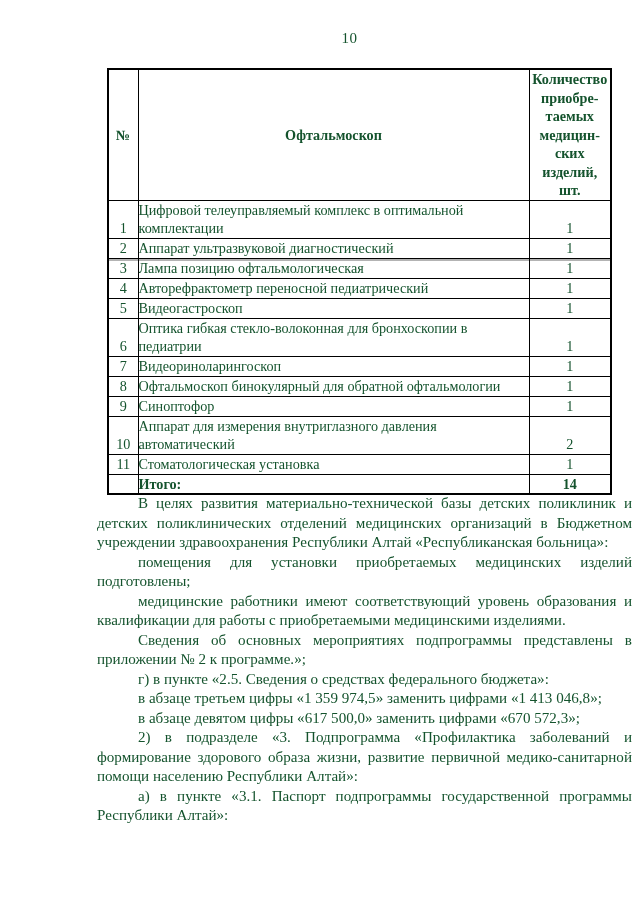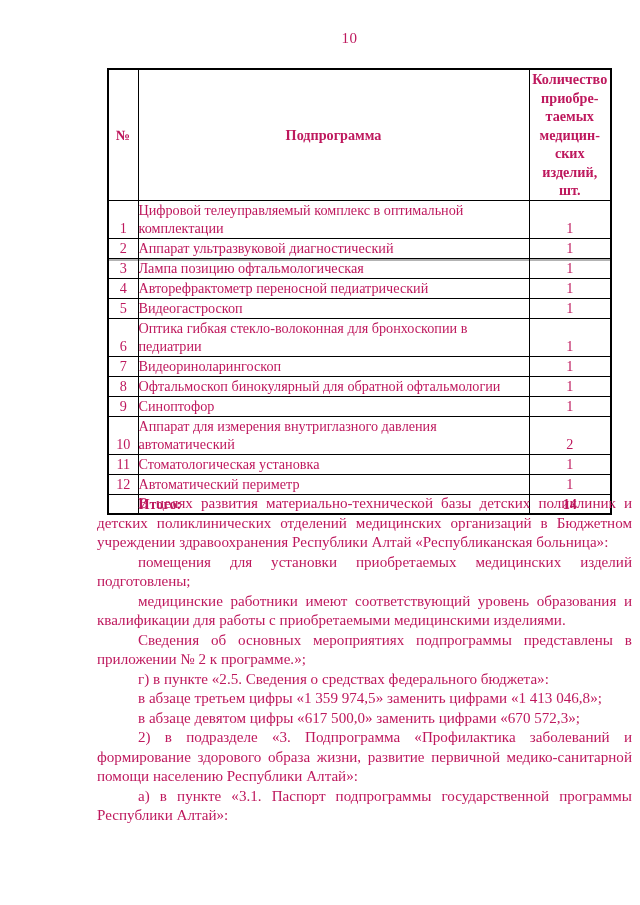--- a/index.html
+++ b/index.html
@@ -8,21 +8,21 @@
     width: 640px;
     height: 905px;
     background: #ffffff;
     overflow: hidden;
   }
   .page {
     position: relative;
     width: 640px;
     height: 905px;
     background: #ffffff;
-    color: #be185d;
+    color: #14532d;
     font-family: "Liberation Serif", "DejaVu Serif", serif;
   }
   .page-number {
     position: absolute;
     top: 30px;
     left: 97px;
     width: 505px;
     text-align: center;
     font-size: 15px;
     letter-spacing: 0.5px;
@@ -108,21 +108,21 @@
 
   <table class="doc-table">
     <colgroup>
       <col class="col-num">
       <col class="col-name">
       <col class="col-qty">
     </colgroup>
     <thead>
       <tr>
         <th class="c-num">№</th>
-        <th class="c-name">Подпрограмма</th>
+        <th class="c-name">Офтальмоскоп</th>
         <th class="c-qty">Количество
 приобре-
 таемых
 медицин-
 ских
 изделий,
 шт.</th>
       </tr>
     </thead>
     <tbody>
@@ -172,25 +172,20 @@
         <td class="c-qty">1</td>
       </tr>
       <tr class="r-double">
         <td class="c-num">10</td>
         <td class="c-name">Аппарат для измерения внутриглазного давления автоматический</td>
         <td class="c-qty">2</td>
       </tr>
       <tr class="r-single">
         <td class="c-num">11</td>
         <td class="c-name">Стоматологическая установка</td>
-        <td class="c-qty">1</td>
-      </tr>
-      <tr class="r-single">
-        <td class="c-num">12</td>
-        <td class="c-name">Автоматический периметр</td>
         <td class="c-qty">1</td>
       </tr>
       <tr class="total-row">
         <td class="c-num"></td>
         <td class="c-name">Итого:</td>
         <td class="c-qty">14</td>
       </tr>
     </tbody>
   </table>
 

